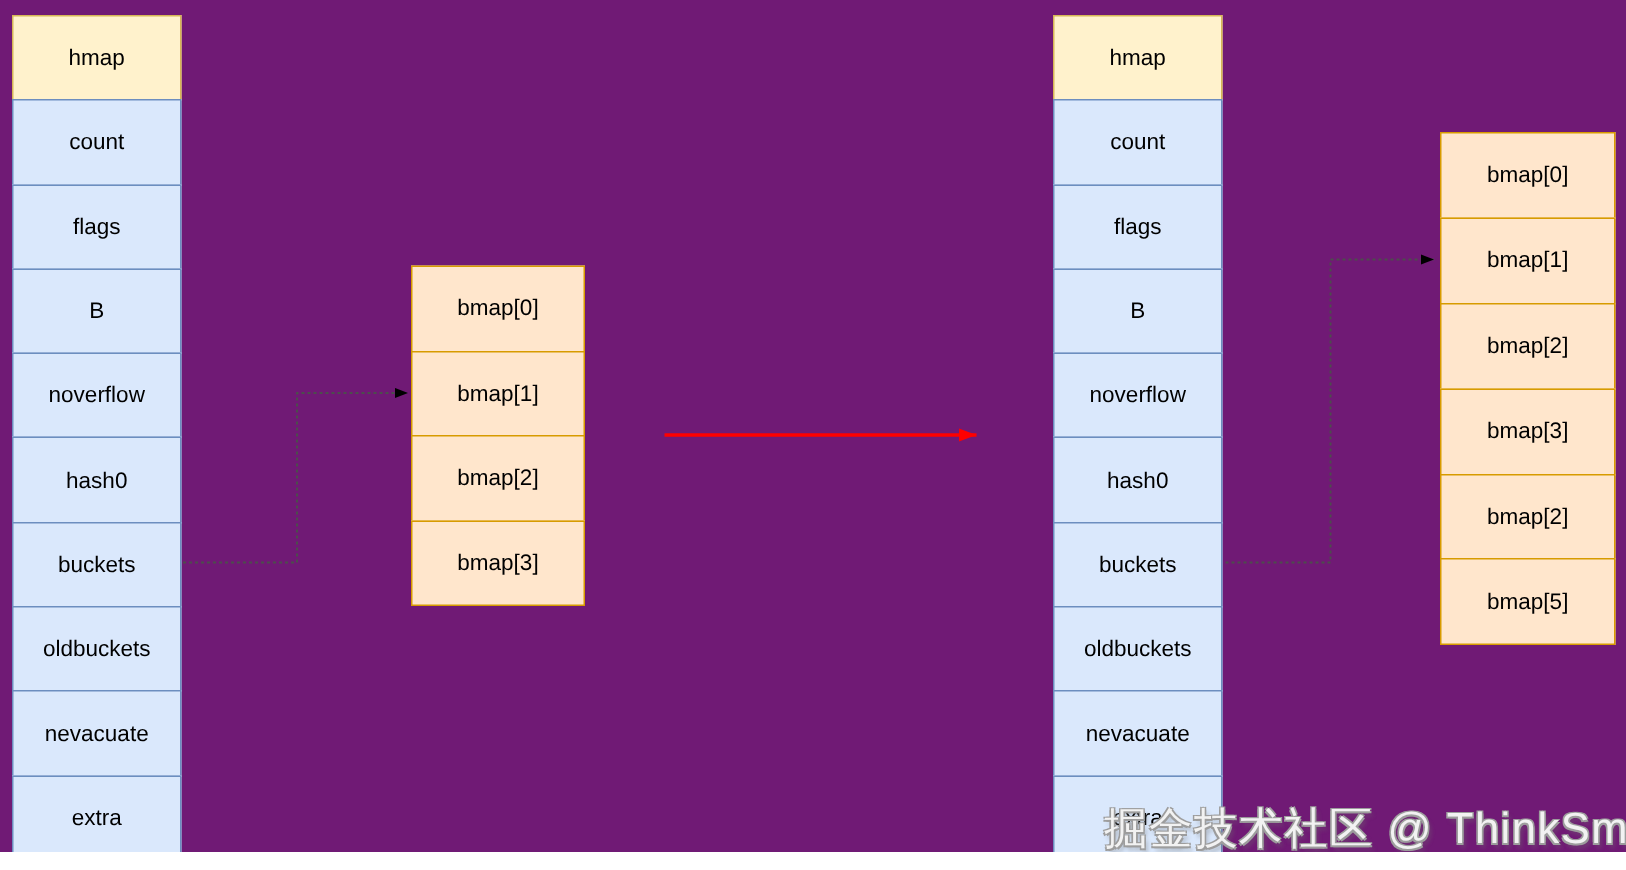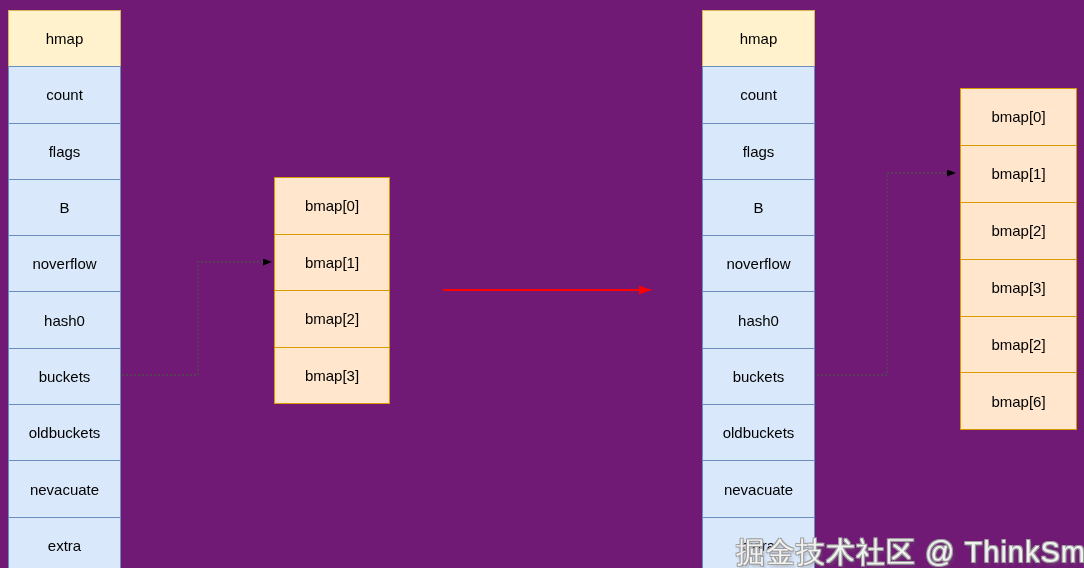--- a/index.html
+++ b/index.html
@@ -85,21 +85,21 @@
     <div class="cell">nevacuate</div>
     <div class="cell">extra</div>
   </div>
 
   <div class="col bmap-col bmap8" id="bmap-right">
     <div class="cell first">bmap[0]</div>
     <div class="cell">bmap[1]</div>
     <div class="cell">bmap[2]</div>
     <div class="cell">bmap[3]</div>
     <div class="cell">bmap[2]</div>
-    <div class="cell">bmap[6]</div>
+    <div class="cell">bmap[5]</div>
   </div>
 
   <svg class="overlay" viewBox="0 0 1084 580" xmlns="http://www.w3.org/2000/svg">
     <defs>
       <marker id="arrowBlack" markerWidth="10" markerHeight="8" refX="9" refY="3.5" orient="auto" markerUnits="userSpaceOnUse">
         <path d="M0,0 L9,3.5 L0,7 Z" fill="#000000"></path>
       </marker>
       <marker id="arrowRed" markerWidth="13" markerHeight="10" refX="12" refY="4.5" orient="auto" markerUnits="userSpaceOnUse">
         <path d="M0,0 L12,4.5 L0,9 Z" fill="#FF0000"></path>
       </marker>

